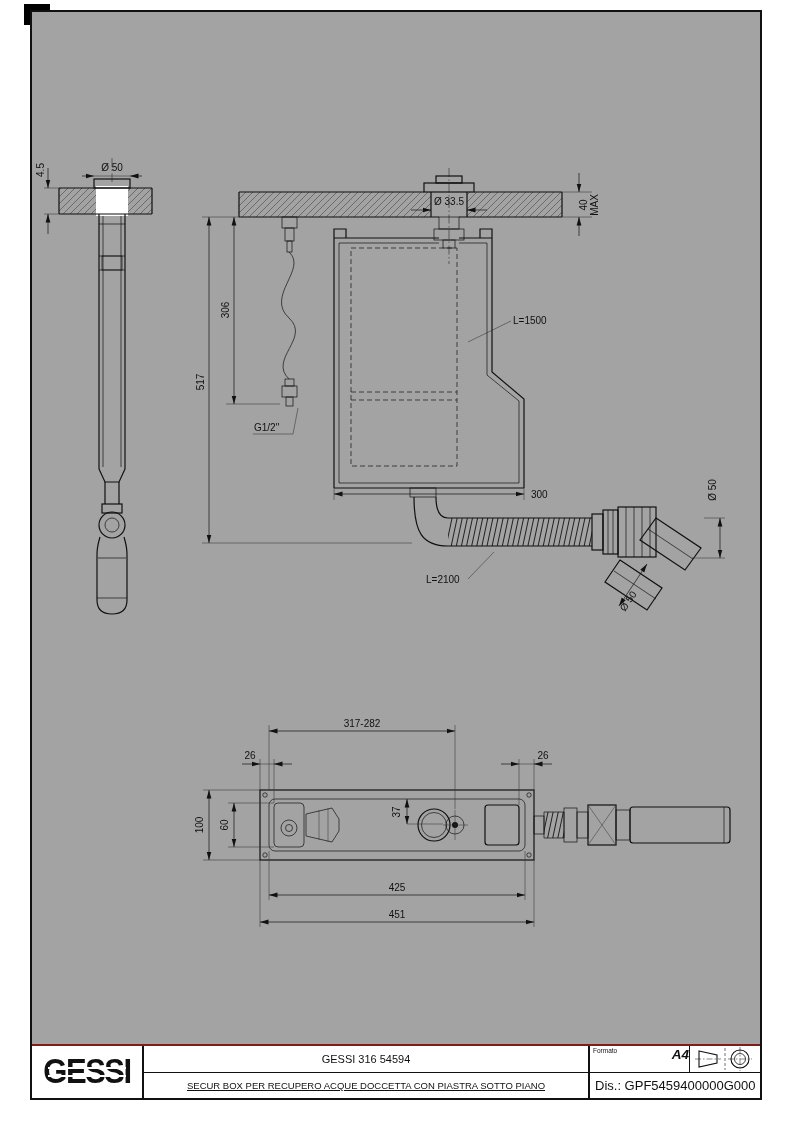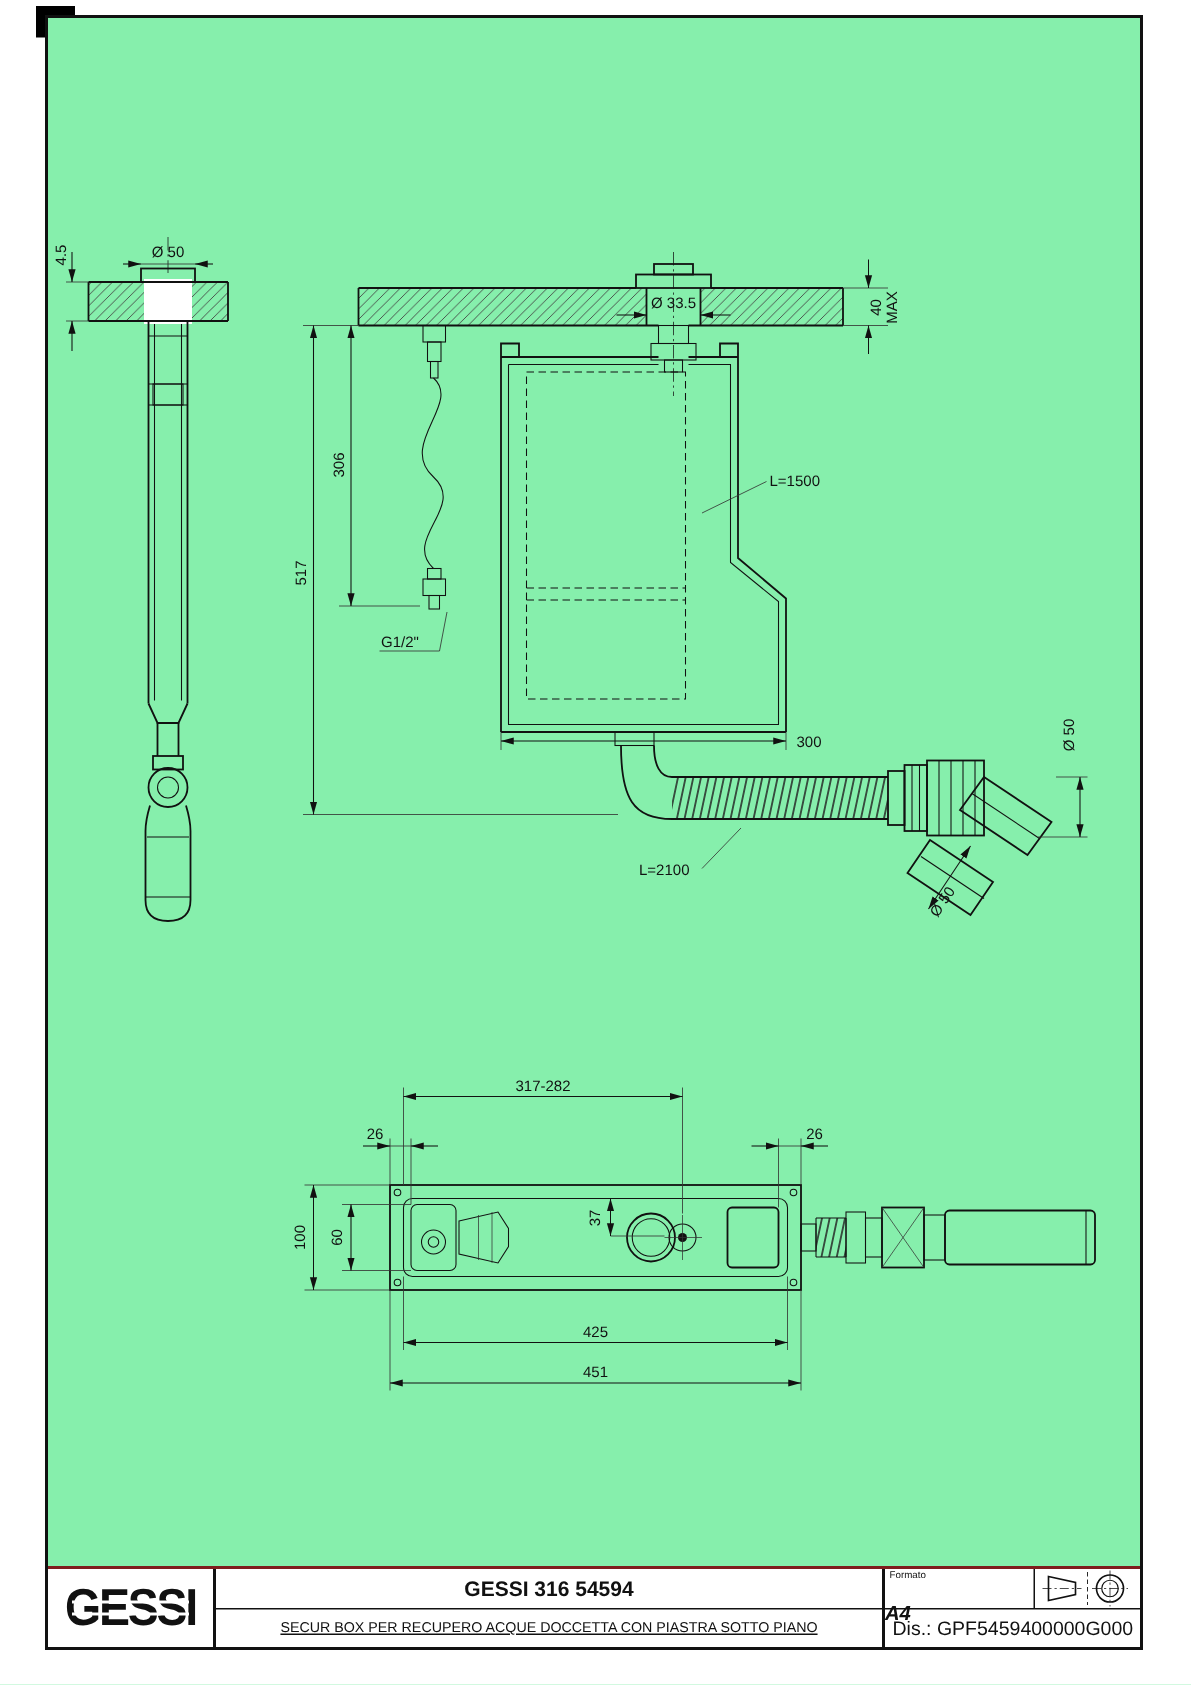--- a/index.html
+++ b/index.html
@@ -5,21 +5,21 @@
   html,body{margin:0;padding:0;}
   body{
     width:794px;height:1123px;position:relative;background:#ffffff;
     font-family:"Liberation Sans",sans-serif;color:#111;
     -webkit-font-smoothing:antialiased;
   }
   .sheet{position:absolute;inset:0;background:#fff;}
   .corner-tl{position:absolute;left:24px;top:4px;width:20px;height:15px;
     border-left:6px solid #000;border-top:6px solid #000;}
   .frame{position:absolute;left:30px;top:10px;width:732px;height:1090px;
-    border:2px solid #111;box-sizing:border-box;background:#86efac;}
+    border:2px solid #111;box-sizing:border-box;background:#a3a3a3;}
   .drawing-svg{position:absolute;left:0;top:0;}
 
   
   .ol{stroke:#111;fill:none;stroke-width:1.2;}
   .ol2{stroke:#111;fill:none;stroke-width:0.7;}
   .thin{stroke:#333;fill:none;stroke-width:0.5;}
   .dim{stroke:#111;fill:none;stroke-width:0.7;}
   .ext{stroke:#333;fill:none;stroke-width:0.55;}
   .dash{stroke:#111;fill:none;stroke-width:0.7;stroke-dasharray:5,3;}
   .cl{stroke:#111;fill:none;stroke-width:0.5;stroke-dasharray:9,2.5,1.5,2.5;}
@@ -29,27 +29,27 @@
   .titleblock{position:absolute;left:0;right:0;bottom:0;border-top:2px solid #7f1d1d;background:#fff;}
   .tb-main{display:flex;height:52px;}
   .tb-logo{width:110px;border-right:2px solid #111;display:flex;align-items:center;
     justify-content:center;position:relative;overflow:hidden;}
   .tb-logo span{font-weight:bold;font-size:31px;letter-spacing:-1.5px;
     transform:scaleY(1.12);font-family:"Liberation Sans",sans-serif;}
   .tb-logo::before{content:"";position:absolute;left:16px;right:16px;top:21px;height:2px;background:#fff;z-index:2;}
   .tb-logo::after{content:"";position:absolute;left:16px;right:16px;top:29px;height:2px;background:#fff;z-index:2;}
   .tb-center{flex:1;display:flex;flex-direction:column;border-right:2px solid #111;}
   .tb-code{height:26px;border-bottom:1.5px solid #111;display:flex;align-items:center;
-    justify-content:center;font-weight:bold;font-size:14px;}
+    justify-content:center;font-weight:normal;font-size:11px;}
   .tb-desc{flex:1;display:flex;align-items:center;justify-content:center;font-size:9.5px;text-decoration:underline;}
   .tb-right{width:170px;display:flex;flex-direction:column;}
   .tb-right-top{height:26px;border-bottom:1.5px solid #111;display:flex;}
   .tb-formato{flex:1;position:relative;border-right:1.5px solid #111;}
   .tb-formato-label{position:absolute;top:1px;left:3px;font-size:6.5px;}
-  .tb-formato-value{display:block;text-align:left;padding-top:22px;font-size:13.5px;
+  .tb-formato-value{display:block;text-align:right;padding-top:1px;font-size:13.5px;
     font-style:italic;font-weight:bold;}
   .tb-proj{width:70px;display:flex;align-items:center;justify-content:center;}
   .tb-dis{flex:1;display:flex;align-items:center;padding-left:5px;font-size:13px;}
   .tb-address{height:19px;border-top:1.5px solid #111;font-size:8.8px;text-align:center;
     line-height:19px;white-space:nowrap;overflow:hidden;}
   .tb-legal{height:16px;border-top:1.5px solid #111;font-size:7.8px;font-style:italic;
     text-align:center;line-height:16px;white-space:nowrap;overflow:hidden;}
 </style>
 </head>
 <body>

